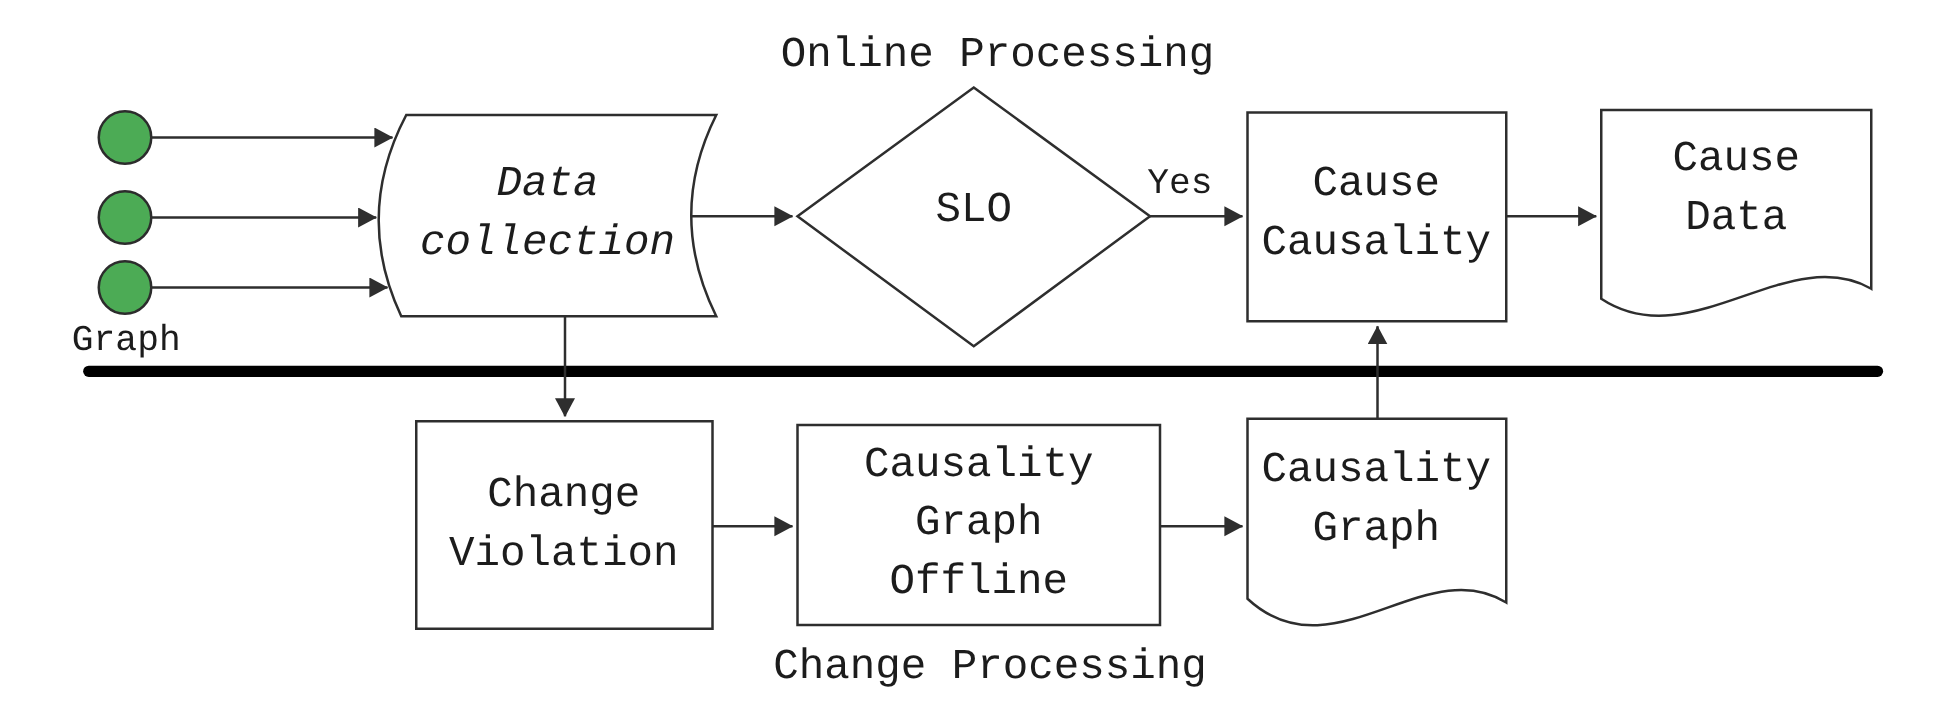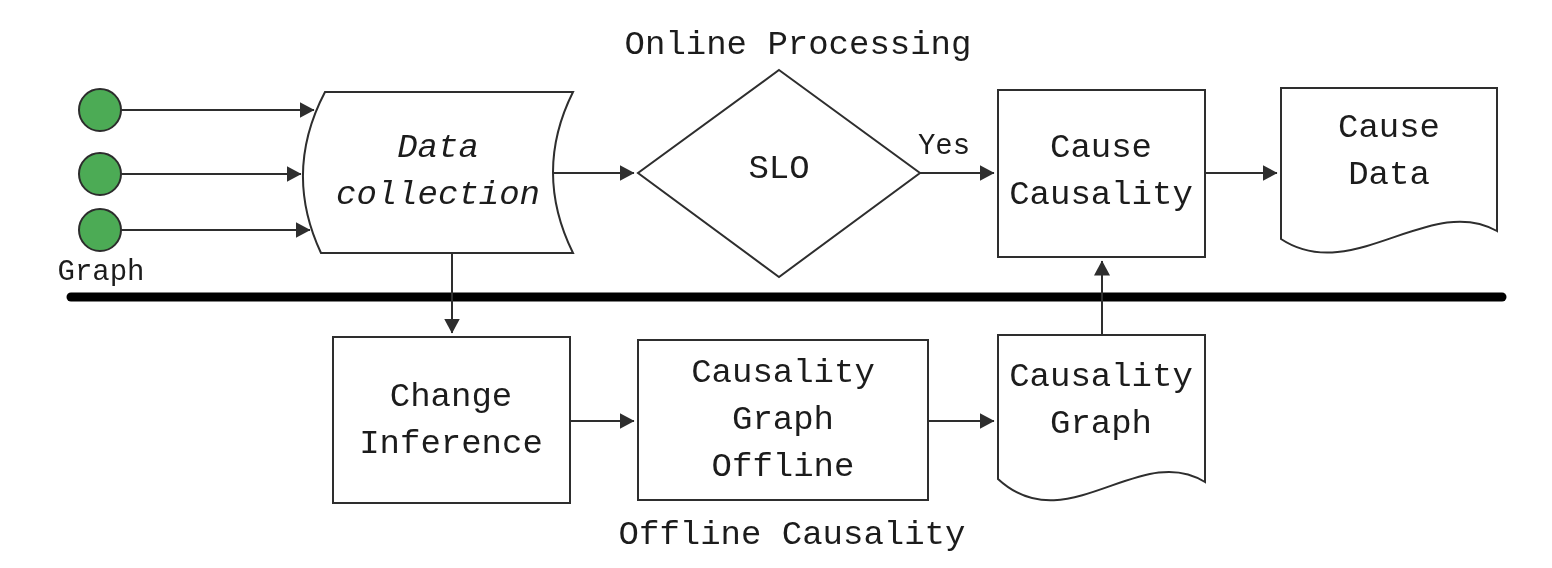--- a/index.html
+++ b/index.html
@@ -66,21 +66,21 @@
     <line class="flow" x1="553" y1="173" x2="634" y2="173" marker-end="url(#arr)"></line>
     <line class="flow" x1="920" y1="173" x2="994" y2="173" marker-end="url(#arr)"></line>
     <line class="flow" x1="1205" y1="173" x2="1277" y2="173" marker-end="url(#arr)"></line>
     <line class="flow" x1="452" y1="253" x2="452" y2="333" marker-end="url(#arr)"></line>
     <line class="flow" x1="570" y1="421" x2="634" y2="421" marker-end="url(#arr)"></line>
     <line class="flow" x1="928" y1="421" x2="994" y2="421" marker-end="url(#arr)"></line>
     <line class="flow" x1="1102" y1="335" x2="1102" y2="261" marker-end="url(#arr)"></line>
   </svg>
 
   <div class="label" style="left:798px; top:45px;">Online Processing</div>
-  <div class="label" style="left:792px; top:535px;">Offline Causality</div>
+  <div class="label" style="left:792px; top:535px;">Change Processing</div>
 
   <div class="label small" style="left:101px; top:273px;">Graph</div>
   <div class="label small" style="left:944px; top:147px;">Yes</div>
 
   <div class="label" style="left:438px; top:172px;font-style:italic;">
     <span>Data</span>
     <span>collection</span>
   </div>
 
   <div class="label" style="left:779px; top:169px;">
@@ -92,21 +92,21 @@
     <span>Causality</span>
   </div>
 
   <div class="label" style="left:1389px; top:152px;">
     <span>Cause</span>
     <span>Data</span>
   </div>
 
   <div class="label" style="left:451px; top:421px;text-align:center;">
     <span>Change</span>
-    <span>Inference</span>
+    <span>Violation</span>
   </div>
 
   <div class="label" style="left:783px; top:420px;">
     <span>Causality</span>
     <span>Graph</span>
     <span>Offline</span>
   </div>
 
   <div class="label" style="left:1101px; top:401px;">
     <span>Causality</span>

